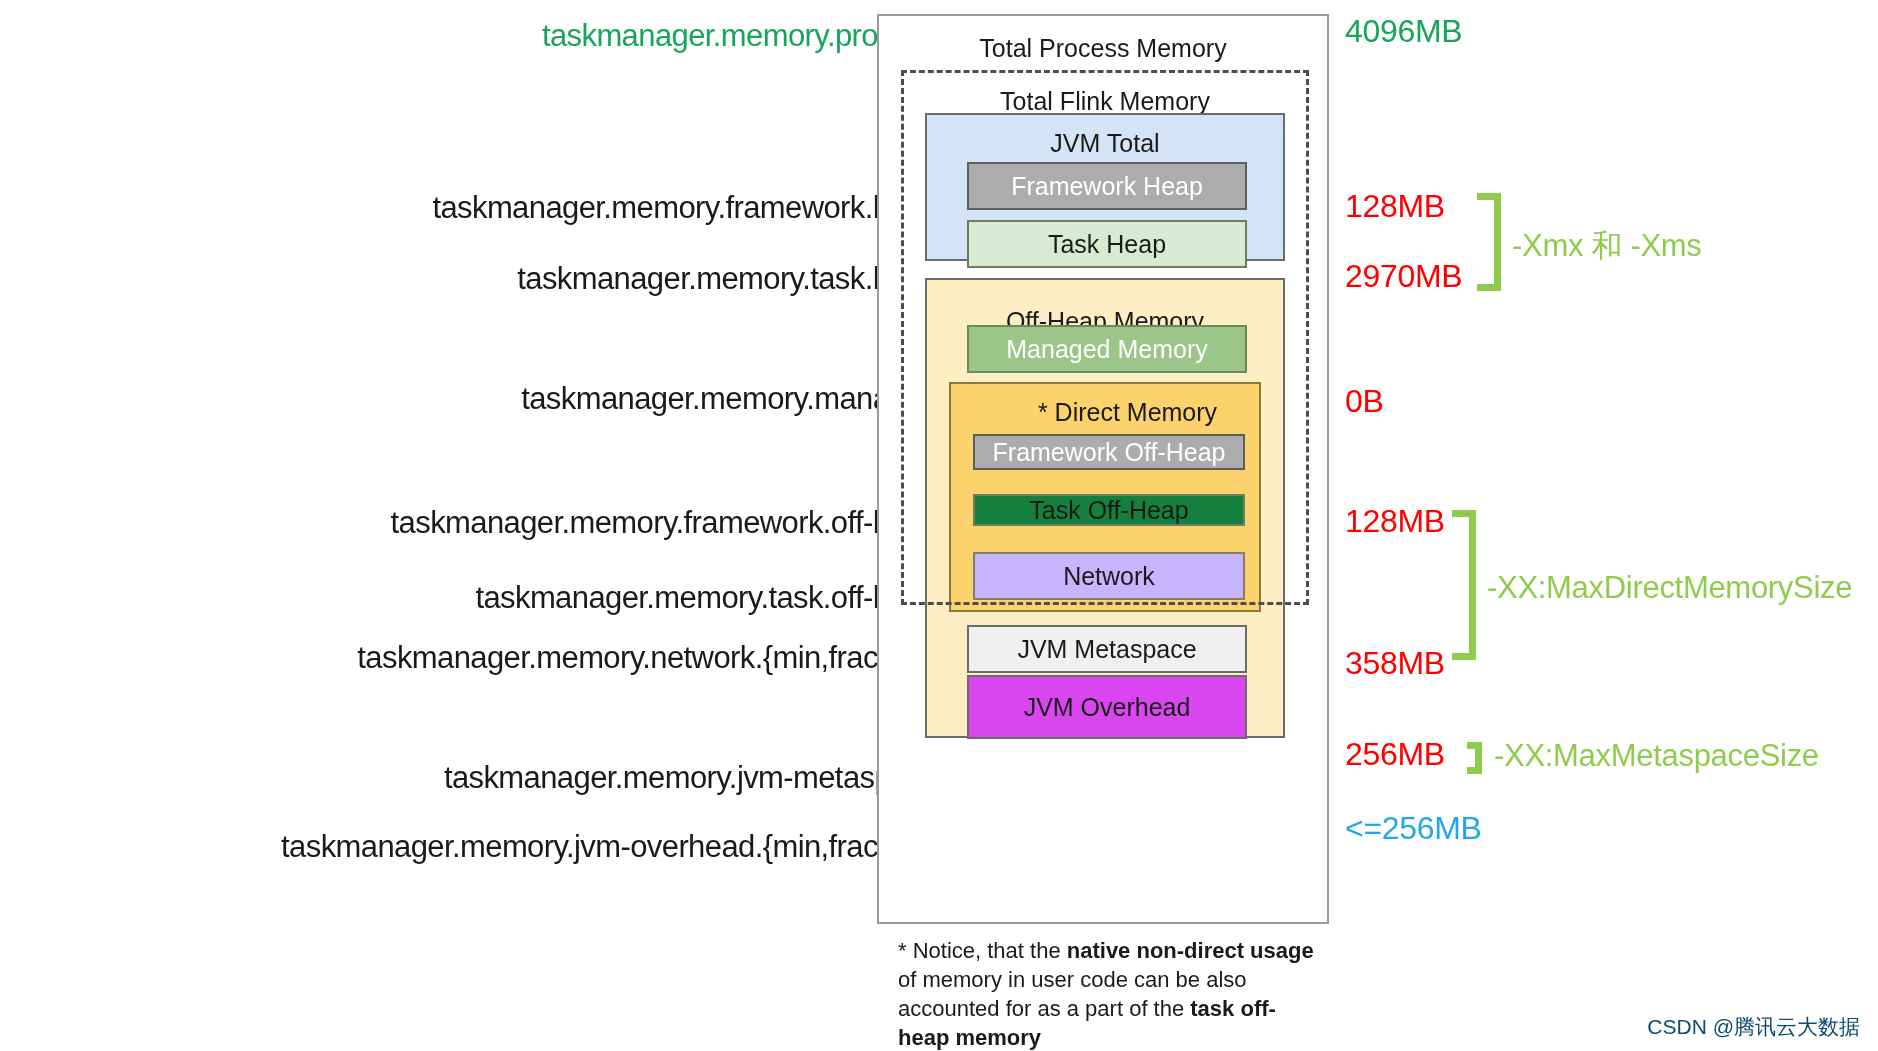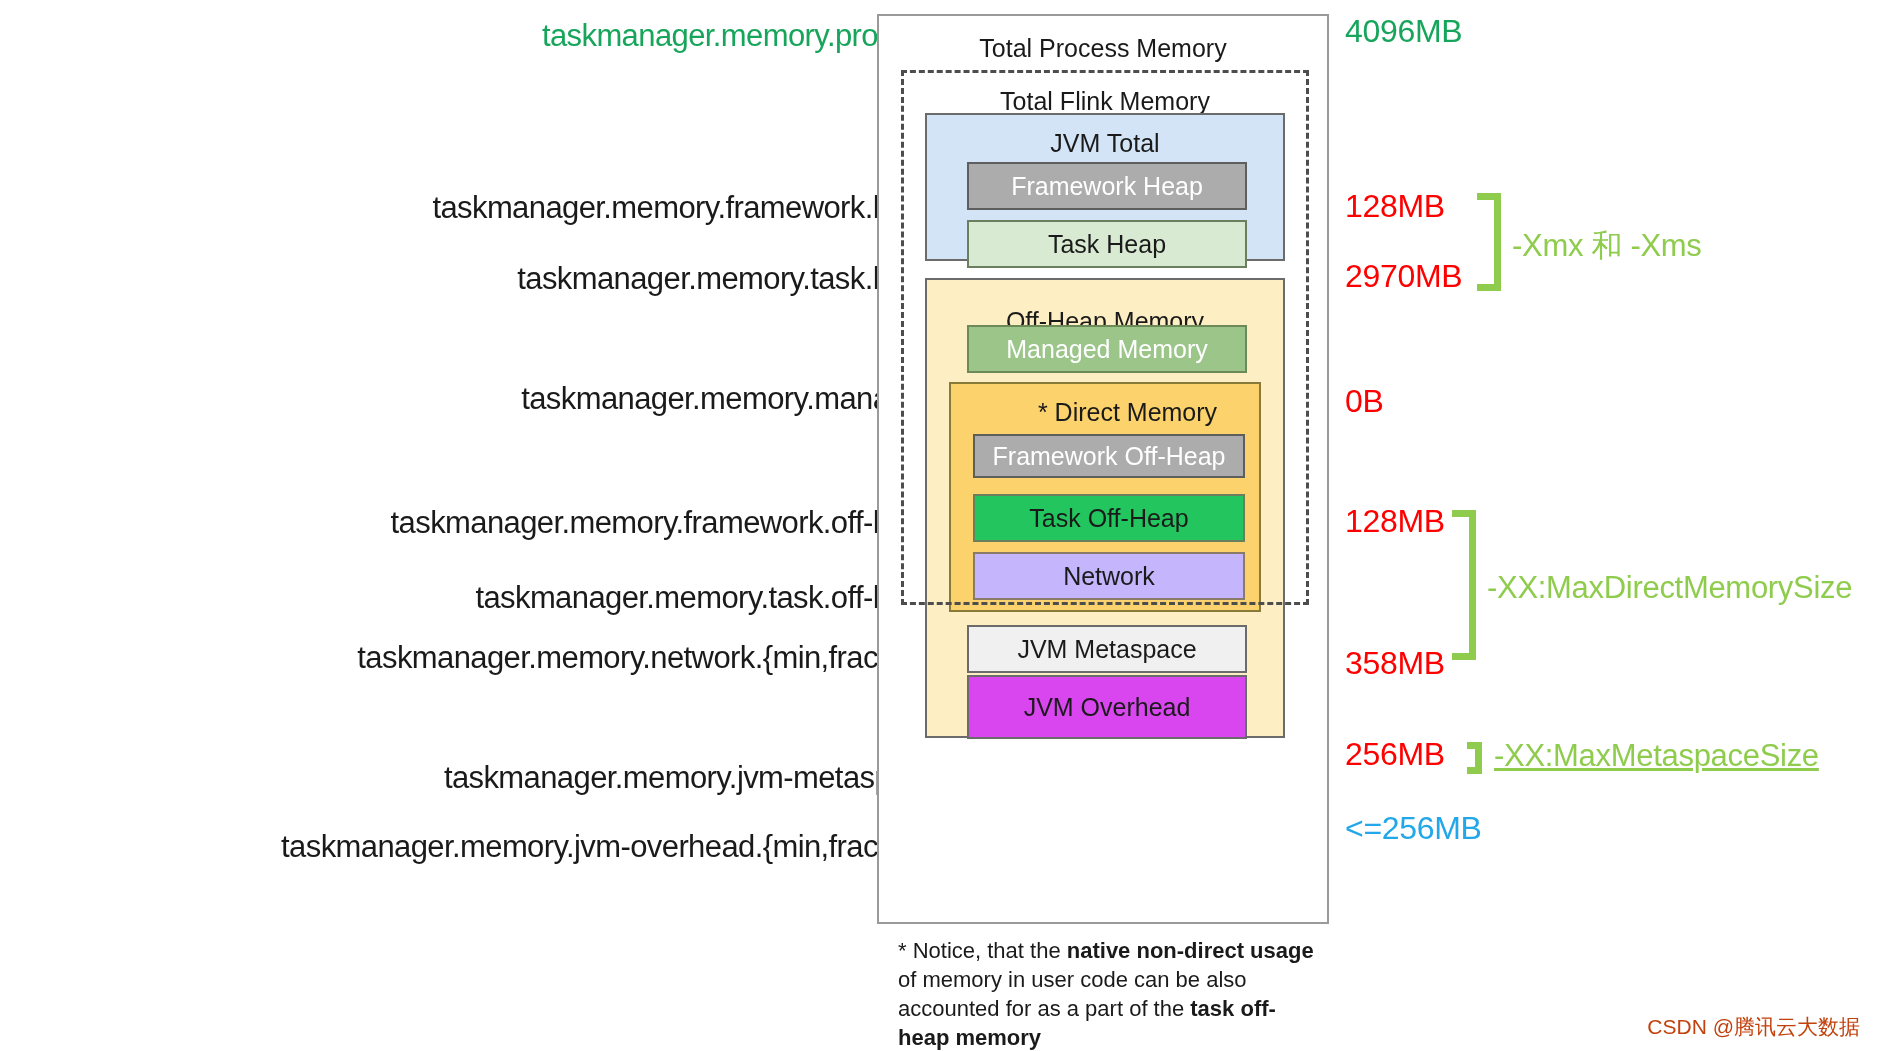--- a/index.html
+++ b/index.html
@@ -110,22 +110,22 @@
   }
   .leaf.white-text { color: #ffffff; }
 
   #jvm-heap      { left: 46px; top: 97px;  width: 360px; height: 148px; background: #d4e4f7; }
   #offheap       { left: 46px; top: 262px; width: 360px; height: 460px; background: #fdeec4; }
   #direct        { left: 22px; top: 102px; width: 312px; height: 230px; background: #fbd26b; border-color: #8a7a3a; }
 
   #framework-heap { left: 40px; top: 47px; width: 280px; height: 48px; background: #acacac; border-color: #5e5e5e; }
   #task-heap      { left: 40px; top: 105px; width: 280px; height: 48px; background: #d9ead3; border-color: #6b7f5e; }
   #managed-memory { left: 40px; top: 45px; width: 280px; height: 48px; background: #9cc58a; border-color: #6b8a58; }
-  #framework-offheap { left: 22px; top: 50px; width: 272px; height: 44px; background: #acacac; border-color: #5e5e5e; }
-  #task-offheap      { left: 22px; top: 110px; width: 272px; height: 48px; background: #22c55e; border-color: #6b7f5e; }
+  #framework-offheap { left: 22px; top: 50px; width: 272px; height: 36px; background: #acacac; border-color: #5e5e5e; }
+  #task-offheap      { left: 22px; top: 110px; width: 272px; height: 32px; background: #15803d; border-color: #6b7f5e; }
   #network           { left: 22px; top: 168px; width: 272px; height: 48px; background: #c4b5fd; border-color: #8a7a6a; }
   #jvm-metaspace     { left: 40px; top: 345px; width: 280px; height: 48px; background: #f0f0f0; border-color: #6b6b6b; }
   #jvm-overhead      { left: 40px; top: 395px; width: 280px; height: 64px; background: #d946ef; border-color: #6b6b6b; }
 
   
   #footnote {
     position: absolute;
     left: 898px;
     top: 936px;
     width: 420px;
@@ -134,21 +134,21 @@
     color: #1a1a1a;
   }
   #footnote b { font-weight: bold; }
 
   
   #watermark {
     position: absolute;
     right: 18px;
     bottom: 10px;
     font-size: 21px;
-    color: #c2410c;
+    color: #0c4a6e;
     white-space: nowrap;
   }
 </style>
 </head>
 <body>
 
 <div id="page">
 
   <div class="cfg-label green" style="top:18px;">taskmanager.memory.process.size</div>
   <div class="cfg-label" style="top:190px;">taskmanager.memory.framework.heap.size</div>
@@ -200,19 +200,19 @@
   <div class="val-label blue" style="top:810px;">&lt;=256MB</div>
 
   <div class="brace" style="left:1477px; top:193px; width:24px; height:98px;"></div>
 
   <div class="brace" style="left:1452px; top:510px; width:24px; height:150px;"></div>
 
   <div class="brace" style="left:1467px; top:742px; width:15px; height:32px;"></div>
 
   <div class="flag-text" style="left:1512px; top:225px;">-Xmx 和 -Xms</div>
   <div class="flag-text" style="left:1487px; top:570px;">-XX:MaxDirectMemorySize</div>
-  <div class="flag-text" style="left:1494px; top:738px;text-decoration:underline;">-XX:MaxMetaspaceSize</div>
+  <div class="flag-text" style="left:1494px; top:738px;">-XX:MaxMetaspaceSize</div>
 
   <div id="footnote"><span>* Notice, that the </span><b>native non-direct usage</b><span> of memory in user code can be also accounted for as a part of the </span><b>task off-heap memory</b></div>
 
   <div id="watermark">CSDN @腾讯云大数据</div>
 
 </div>
 
 </body></html>

